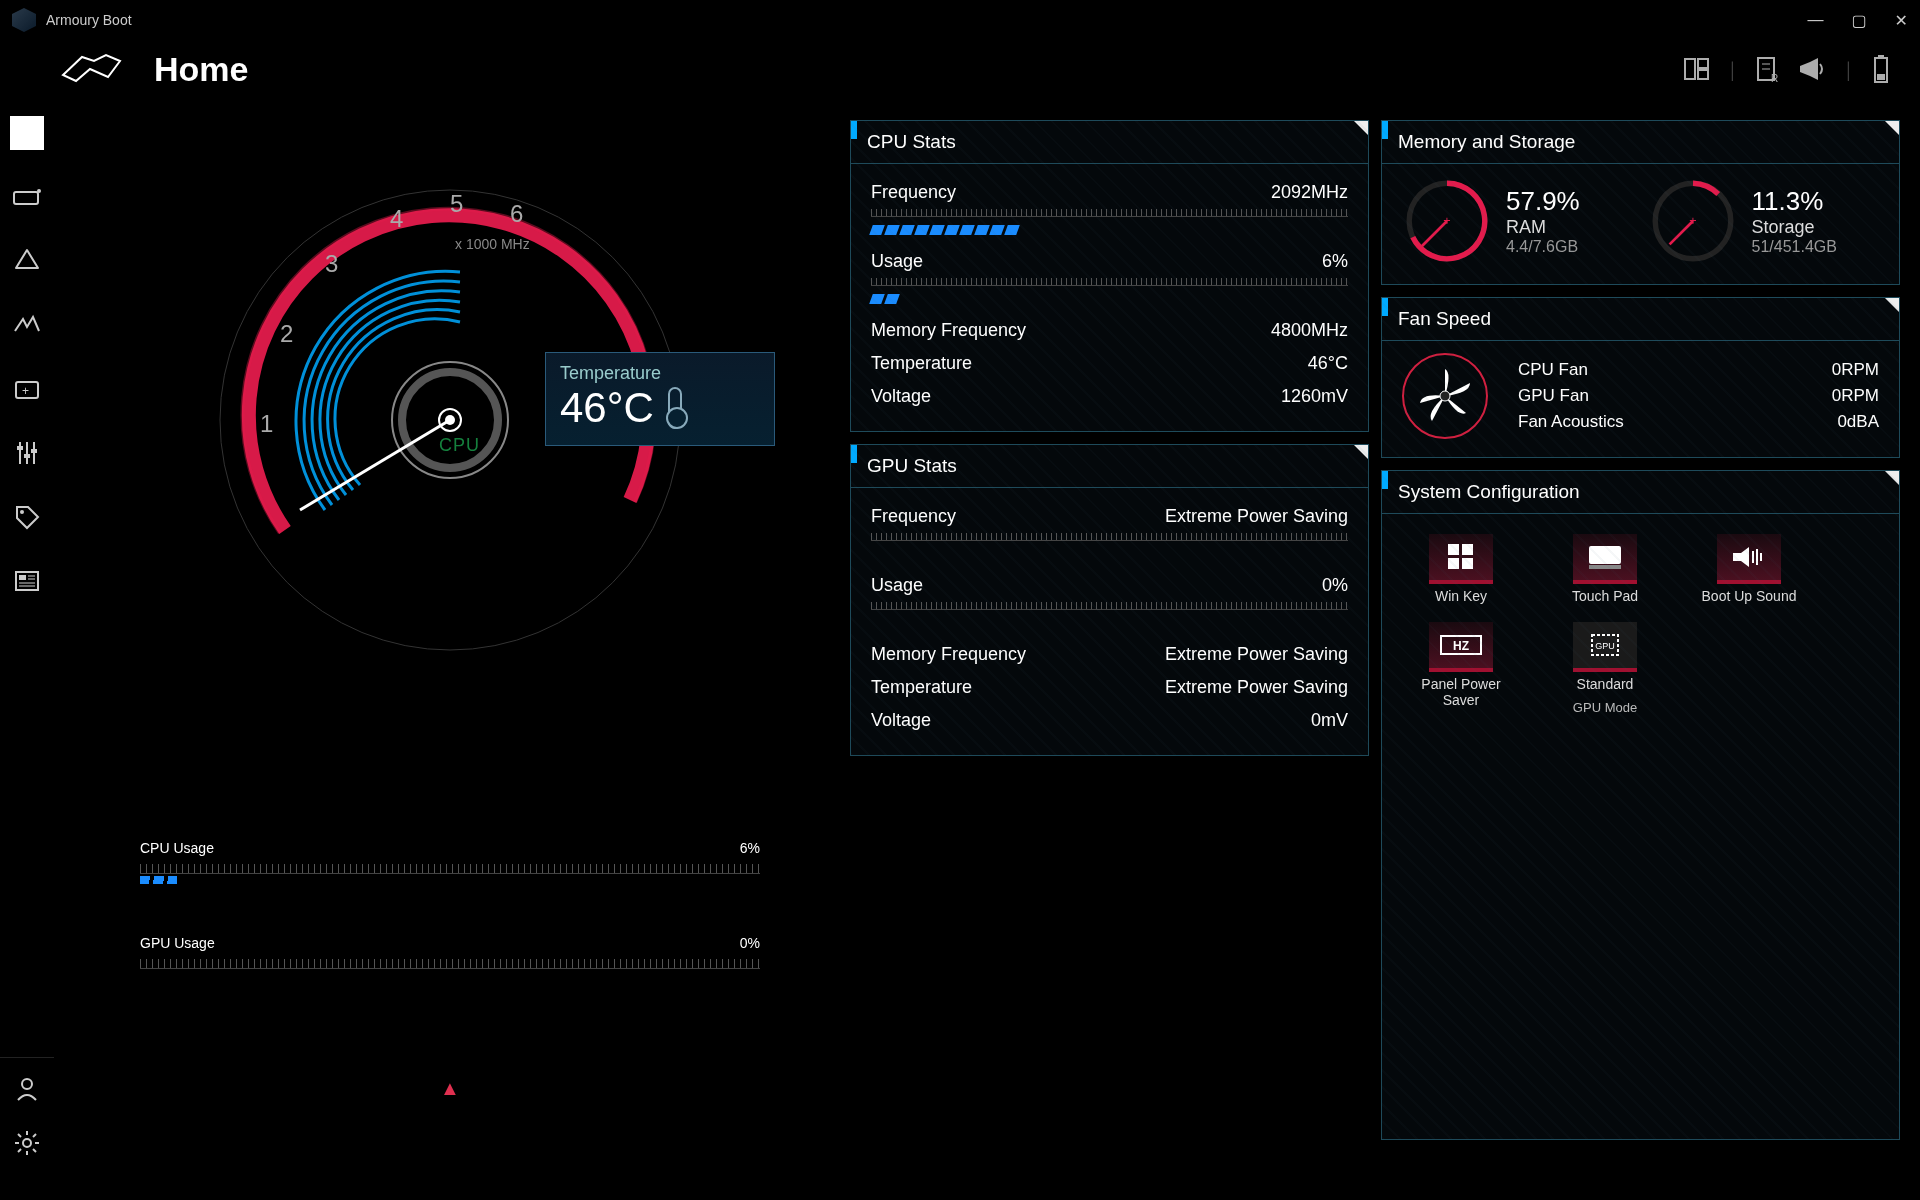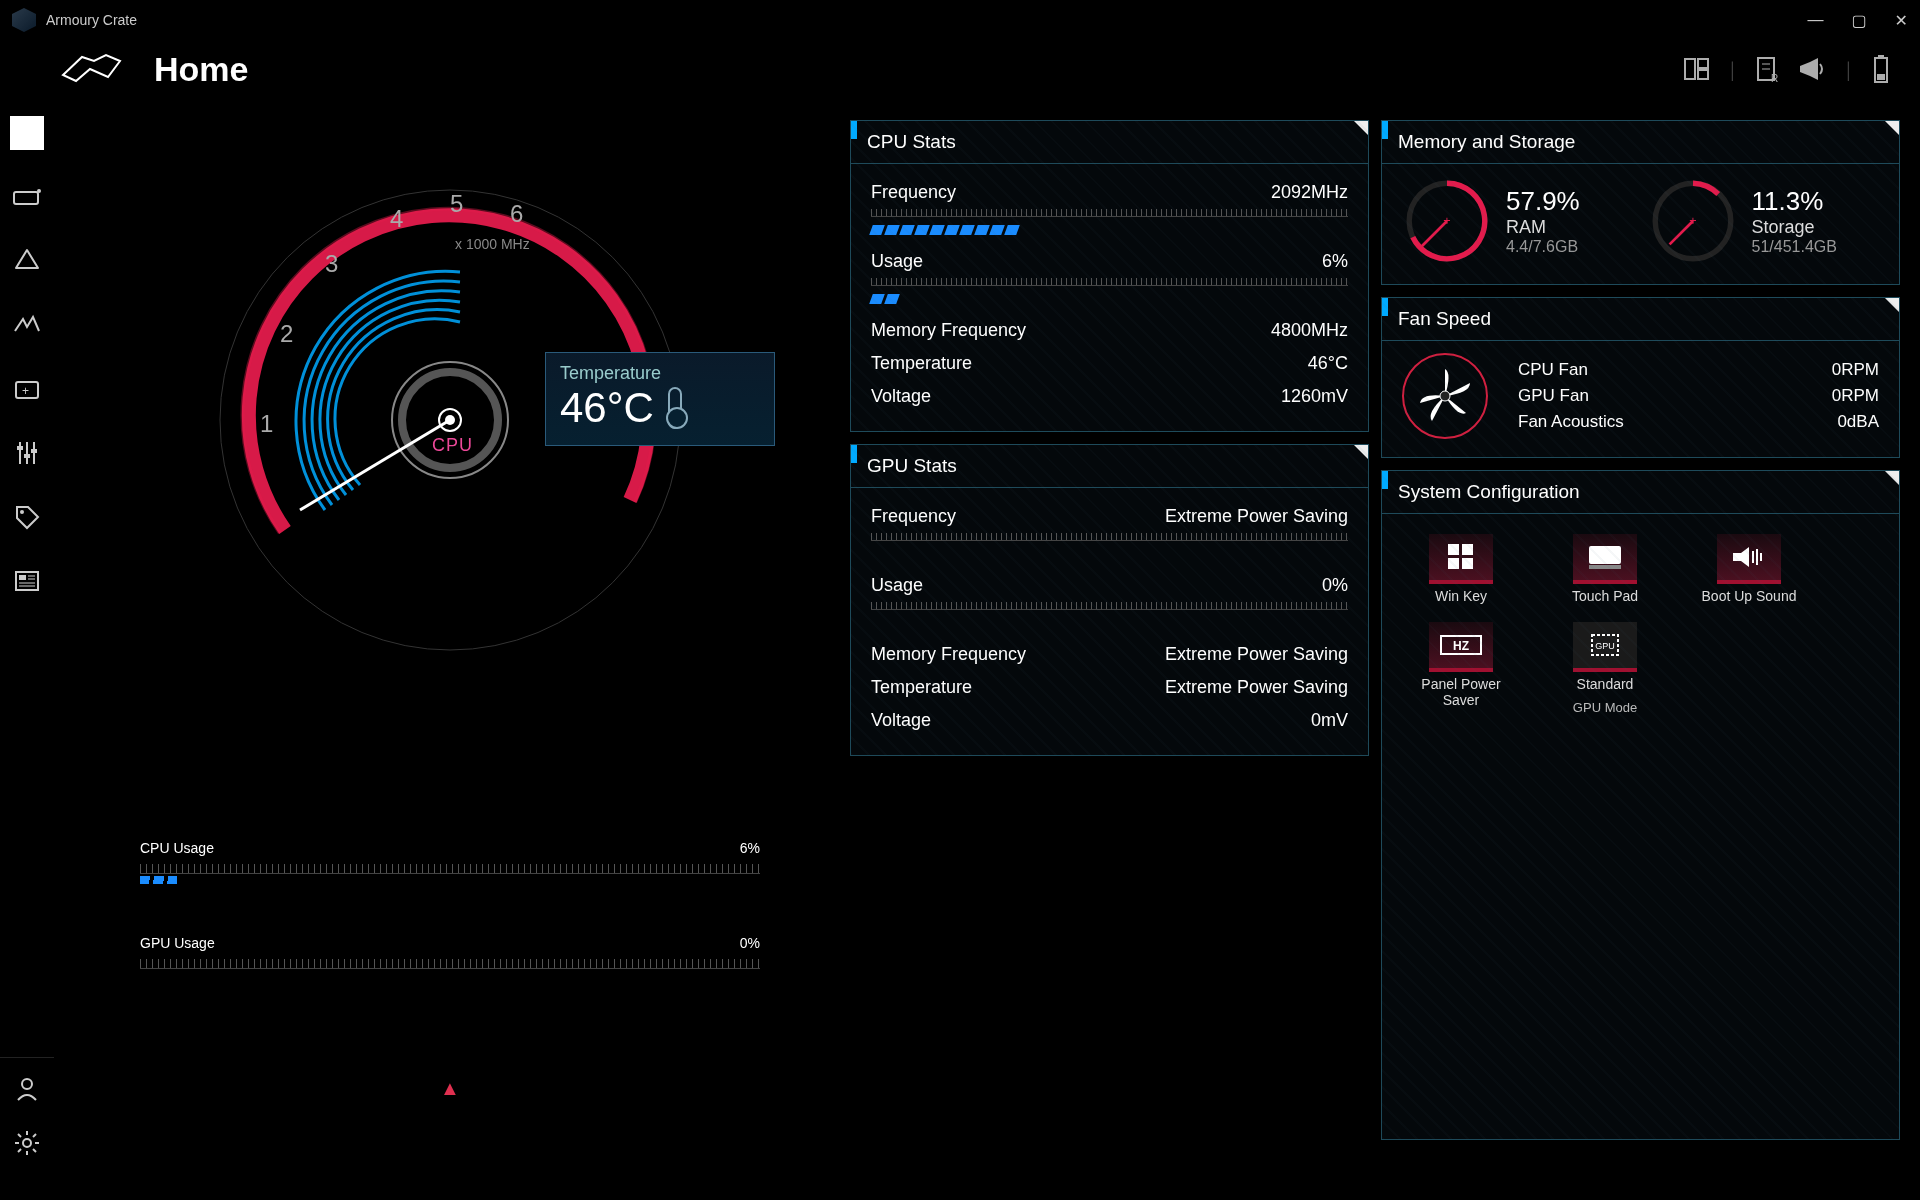--- a/index.html
+++ b/index.html
@@ -35,21 +35,21 @@
 
 .gauge-wrap { position:relative; width:600px; height:520px; margin:40px auto 0; }
 .gauge-wrap svg { position:absolute; inset:0; }
 .gauge-scale-lbl { position:absolute; color:#aaa; font-size:24px; font-weight:500; }
 .gauge-unit { position:absolute; left:305px; top:76px; color:#888; font-size:14px; }
 .temp-badge { position:absolute; left:395px; top:192px; width:230px; height:94px; background:linear-gradient(180deg,#0a1a2a,#062030); border:1px solid #2a5a7a; padding:10px 14px; }
 .temp-badge .lbl { font-size:18px; color:#9cc; }
 .temp-badge .val { font-size:42px; font-weight:500; display:flex; align-items:center; gap:14px; }
 .temp-badge .therm { width:14px; height:42px; border:2px solid #8ab; border-radius:8px; position:relative; }
 .temp-badge .therm::after { content:""; position:absolute; bottom:-2px; left:-4px; width:18px; height:18px; border:2px solid #8ab; border-radius:50%; background:#062030; }
-.cpu-lbl { position:absolute; left:282px; top:275px; font-size:18px; color:#ec4899; letter-spacing:1px; }
+.cpu-lbl { position:absolute; left:289px; top:275px; font-size:18px; color:#15803d; letter-spacing:1px; }
 .rog-tag { position:absolute; left:520px; top:196px; font-size:12px; color:#688; letter-spacing:1px; }
 
 
 .usage-block { position:absolute; left:70px; width:620px; }
 .usage-block.cpu { top:720px; }
 .usage-block.gpu { top:815px; }
 .usage-row { display:flex; justify-content:space-between; font-size:14px; margin-bottom:8px; }
 .ruler { height:10px; background:repeating-linear-gradient(90deg,#555 0 1px,transparent 1px 6px); position:relative; border-bottom:1px solid #444; }
 .ruler .fill { position:absolute; left:0; top:12px; height:8px; background:repeating-linear-gradient(100deg,#1a8cff 0 10px,transparent 10px 14px); }
 
@@ -96,21 +96,21 @@
 .cfg-lbl { font-size:14px; color:#ddd; text-align:center; }
 .cfg-sub { font-size:13px; color:#bbb; }
 
 svg { overflow:visible; }
 </style>
 </head>
 <body>
 
 <div class="titlebar">
   <div class="appicon"></div>
-  <div class="apptitle">Armoury Crate</div>
+  <div class="apptitle">Armoury Boot</div>
   <div class="winctl">
     <span>—</span>
     <span>▢</span>
     <span>✕</span>
   </div>
 </div>
 
 <div class="header">
   <span class="rog-logo">
     <svg width="72" height="34" viewBox="0 0 72 34">

